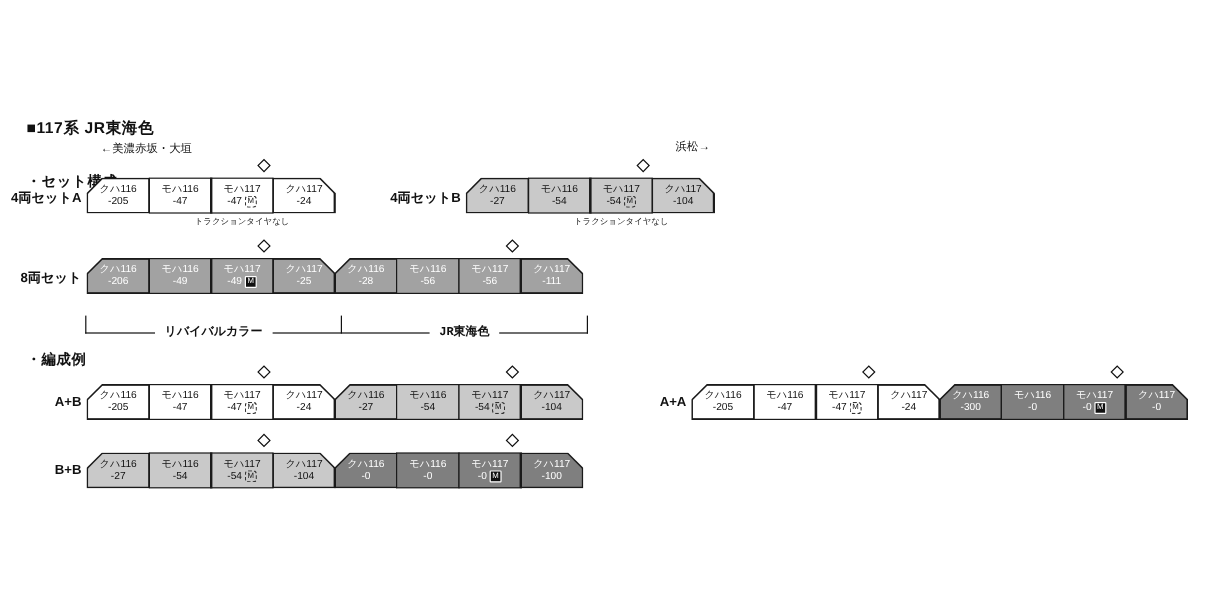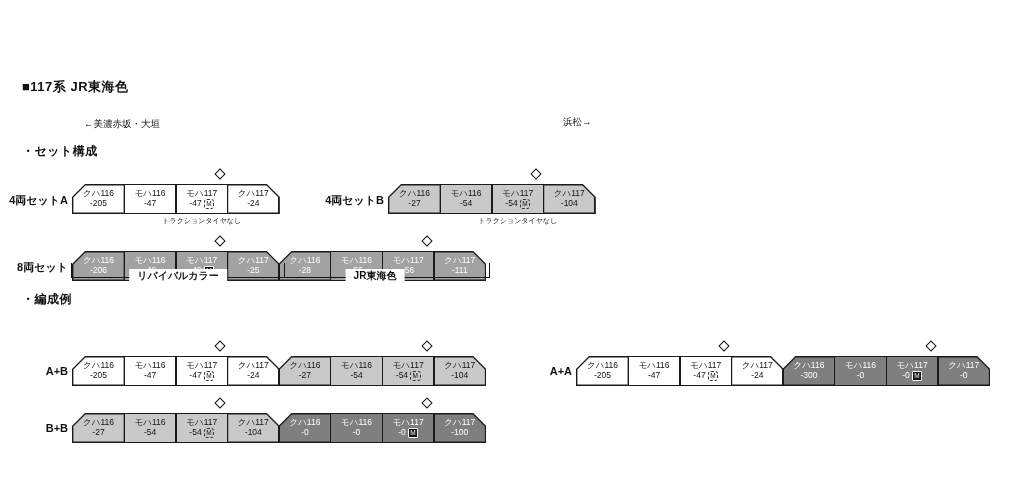--- a/index.html
+++ b/index.html
@@ -5,21 +5,21 @@
   * { margin:0; padding:0; box-sizing:border-box; }
   html,body { width:1020px; height:500px; background:#ffffff; overflow:hidden;
     font-family:"Liberation Sans","DejaVu Sans",sans-serif; color:#111; }
   #stage { position:relative; width:1020px; height:500px; }
 
   .abs { position:absolute; white-space:nowrap; }
   .h-title { font-size:13px; font-weight:bold; letter-spacing:0.5px; }
   .h-sec   { font-size:12px; font-weight:bold; letter-spacing:0.5px; }
   .dir     { font-size:9.5px; }
 
-  .train-row { position:absolute; display:flex; height:30px;margin-top:36px; }
+  .train-row { position:absolute; display:flex; height:30px; }
   .row-label { position:absolute; right:calc(100% + 4px); top:9px;
                font-size:11px; font-weight:bold; white-space:nowrap; }
 
   .car { position:relative; width:53px; height:30px; background:#1a1a1a; flex:0 0 auto; }
   .car + .car { margin-left:-1.4px; }
   .car-body { position:absolute; top:1.4px; left:1.4px; right:1.4px; bottom:1.4px;
               display:flex; flex-direction:column; justify-content:center; align-items:center;
               line-height:1.15; }
   .shape-cab-left  { clip-path:polygon(13px 0, 100% 0, 100% 100%, 0 100%, 0 13px); }
   .shape-cab-left  .car-body { clip-path:polygon(12px 0, 100% 0, 100% 100%, 0 100%, 0 12px); }
@@ -39,31 +39,31 @@
   .m-solid { background:#101010; color:#fff; border:1px solid #fff; border-radius:1px; }
 
   .panto { position:absolute; top:-14px; left:calc(100% - 12px); width:8px; height:8px;
            border:1.4px solid #111; background:#fff; transform:rotate(45deg); }
 
   .car-note { position:absolute; top:32px; font-size:7px; color:#222; white-space:nowrap; }
   .note-left   { left:1px; }
   .note-right  { right:1px; }
   .note-center { left:50%; transform:translateX(-50%); }
 
-  .bracket { position:absolute; }
+  .bracket { position:absolute;font-family:Liberation Mono, monospace; }
   .bracket .bar  { position:absolute; left:0; right:0; bottom:0; border-bottom:1.4px solid #111; }
   .bracket .tick { position:absolute; bottom:0; width:1.4px; height:15px; background:#111; }
   .bracket .blabel { position:absolute; bottom:-5px; transform:translateX(-50%);
                      background:#fff; padding:0 8px; font-size:10px; font-weight:bold; }
 </style>
 </head>
 <body>
 
 <div id="stage">
-  <div class="abs h-title" style="left:22px; top:78px;">■117系 JR東海色</div>
+  <div class="abs h-title" style="left:22px; top:98px;">■117系 JR東海色</div>
   <div class="abs h-sec" style="left:22px; top:97px;margin-top:46px;">・セット構成</div>
   <div class="abs dir" style="left:84px; top:118px;">←美濃赤坂・大垣</div>
   <div class="abs dir" style="left:563px; top:116px;text-align:center;">浜松→</div>
 
   <div id="trains">
       <div class="train-row" style="left: 72px; top: 148px;">
         <div class="row-label">4両セットA</div>
         <div class="car shape-cab-left style-white">
           <div class="car-body">
             <div class="car-line1">クハ116</div>
@@ -430,17 +430,17 @@
         </div>
       </div>
     </div>
 
   <div class="bracket" style="left:71px; top:252px; width:419px; height:26px;">
     <div class="bar"></div>
     <div class="tick" style="left:0;"></div>
     <div class="tick" style="left:213px;"></div>
     <div class="tick" style="right:0;"></div>
     <div class="blabel" style="left:107px;">リバイバルカラー</div>
-    <div class="blabel" style="left:304px;margin-top:12px;">JR東海色</div>
+    <div class="blabel" style="left:316px;margin-top:12px;">JR東海色</div>
   </div>
 
   <div class="abs h-sec" style="left:22px; top:291px;">・編成例</div>
 </div>
 
 </body></html>

